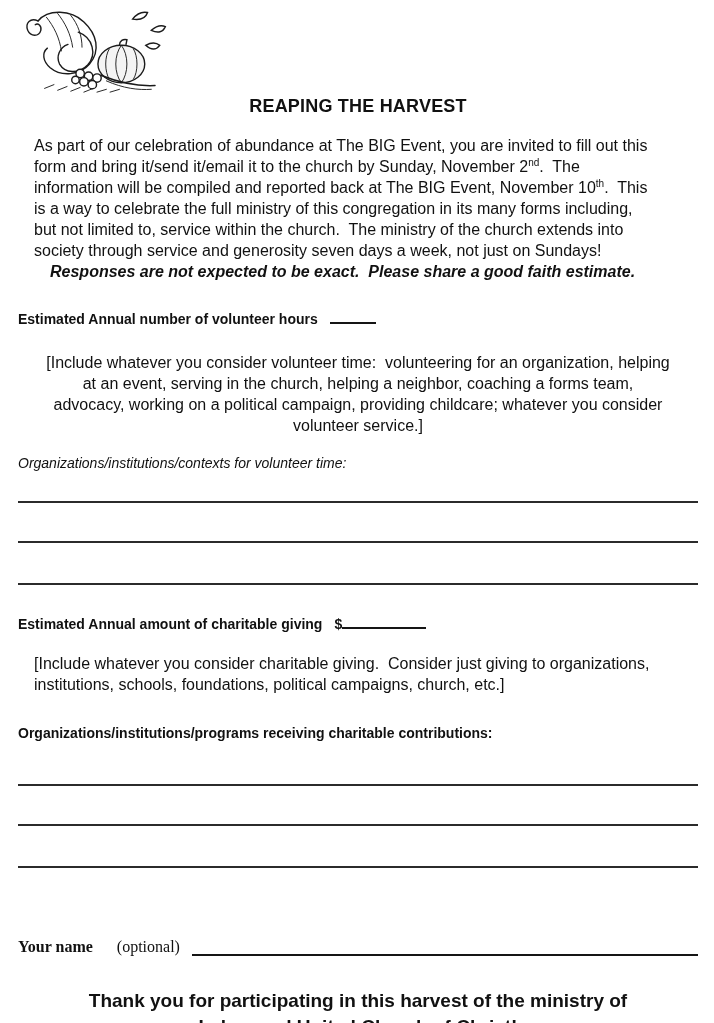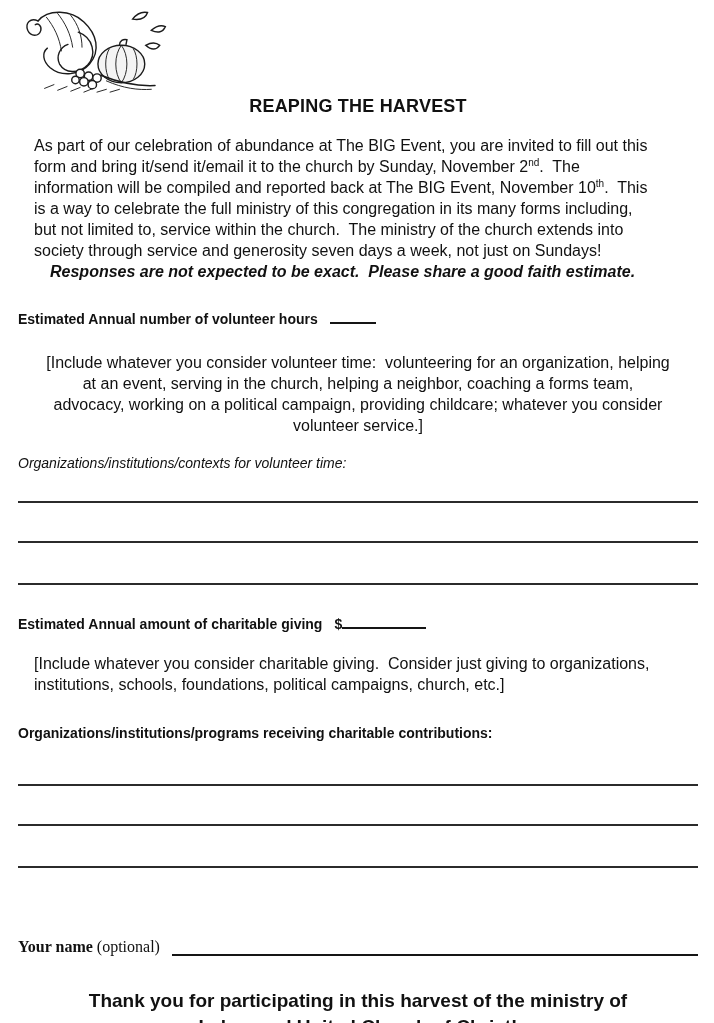--- a/index.html
+++ b/index.html
@@ -44,21 +44,21 @@
 
   .writeline { border-bottom: 2px solid #2b2b2b; }
   .wl-a { height: 27px; }
   .wl-b { height: 38px; }
   .wl-c { height: 40px; }
 
   .name-row {
     margin-top: 68px; display: flex; align-items: flex-start;
     font-size: 16px; line-height: 22px; font-family: Liberation Serif, serif;
   }
-  .name-optional { white-space: pre; }
+  .name-optional { white-space: pre; margin-left: 20px; }
   .name-blank {
     flex: 1; border-bottom: 2px solid #151515;
     height: 16px; margin-left: 8px; align-self: flex-end; margin-bottom: 2px;
   }
 
   .footer {
     margin-top: 30px; text-align: center;
     font-size: 19px; font-weight: bold; line-height: 26px;
   }
 </style>

